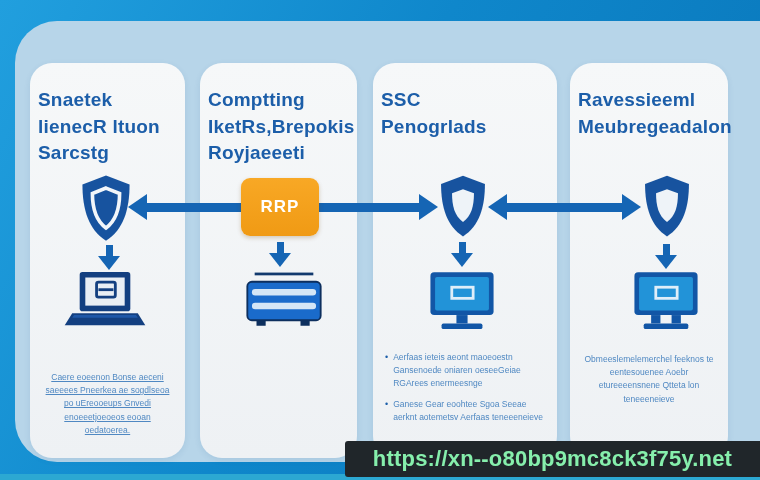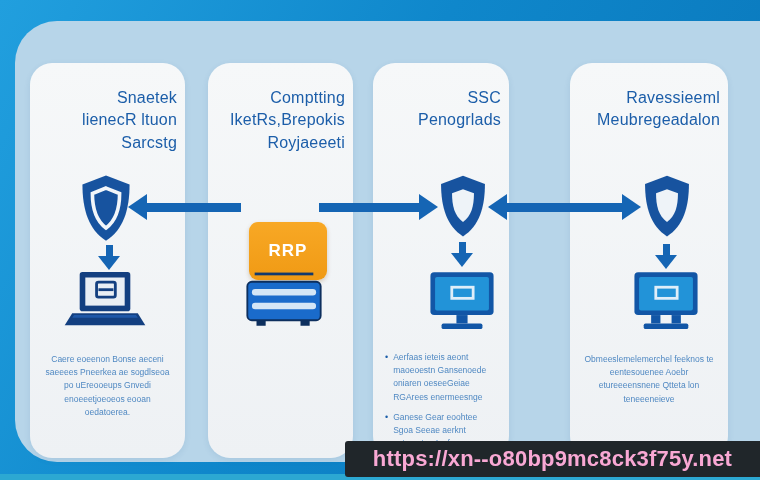--- a/index.html
+++ b/index.html
@@ -19,27 +19,27 @@
     background:#b7d5e9;
     border-radius:42px 0 0 42px;
   }
   .card {
     position:absolute; top:42px; height:395px;
     background:linear-gradient(#f6f8f9,#eef1f4);
     border-radius:22px;
     box-shadow:0 2px 6px rgba(30,80,140,.10);
   }
   .card1 { left:30px;  width:155px; }
-  .card2 { left:200px; width:145px;margin-left:8px; }
-  .card3 { left:373px; width:136px; }
+  .card2 { left:200px; width:157px; }
+  .card3 { left:373px; width:184px; }
   .card4 { left:570px; width:158px; }
 
   .card-title {
     position:absolute; top:24px; left:8px; right:8px;
-    text-align:right; font-weight:normal; font-size:16px; line-height:1.4;
+    text-align:left; font-weight:bold; font-size:19px; line-height:1.4;
     color:#1c5ea9; white-space:pre-line; letter-spacing:.2px;
   }
   .card-body {
     position:absolute; left:12px; right:12px;
     font-size:8.5px; line-height:1.55; color:#4f88c2; text-align:center;
   }
   .card-body p + p { margin-top:7px; }
   .bullets { text-align:left; }
   .bullet-item { display:flex; gap:5px; margin-bottom:7px; }
   .bullet-dot { color:#1c5ea9; font-size:9px; line-height:1.4; }
@@ -64,36 +64,36 @@
     background:linear-gradient(#f8a825,#f09a14); border-radius:9px;
     display:flex; align-items:center; justify-content:center;
     color:#fff; font-weight:bold; font-size:17px; letter-spacing:1px;
     box-shadow:0 2px 4px rgba(120,70,0,.25);
   }
 
   .url-bar {
     position:absolute; left:345px; top:441px; width:415px; height:36px;
     background:#20262a; z-index:5; border-radius:3px 0 0 3px;
     display:flex; align-items:center; justify-content:center;
-    color:#f9a8d4; font-weight:bold; font-size:22px; letter-spacing:.2px;
+    color:#86efac; font-weight:bold; font-size:22px; letter-spacing:.2px;
   }
 </style>
 </head>
 <body>
 
 <div class="stage">
   <div class="bottom-strip"></div>
 
   <div class="panel">
 
     <div class="card card1" style="left:15px;">
       <div class="card-title">Snaetek
 lienecR ltuon
 Sarcstg</div>
-      <div class="card-body" style="top:290px;">
+      <div class="card-body" style="top:308px;text-decoration:underline;">
         <p>Caere eoeenon Bonse aeceni saeeees Pneerkea ae sogdlseoa po uEreooeups Gnvedi enoeeetjoeoeos eooan oedatoerea.</p>
       </div>
     </div>
 
     <div class="card card2" style="left:185px;">
       <div class="card-title">Comptting
 IketRs,Brepokis
 Royjaeeeti</div>
       <div class="card-body" style="top:288px;">
       </div>
@@ -144,21 +144,21 @@
         <path d="M32 18 L45 23 C45 38 42 50 32 57 C22 50 19 38 19 23 Z" fill="#eef3f8"></path>
       </svg>
     </div>
     <div class="icon-wrap" style="left:625px; top:152px;">
       <svg width="54" height="66" viewBox="0 0 64 76">
         <path d="M32 2 L58 12 C58 40 51 62 32 74 C13 62 6 40 6 12 Z" fill="#17539f"></path>
         <path d="M32 18 L45 23 C45 38 42 50 32 57 C22 50 19 38 19 23 Z" fill="#eef3f8"></path>
       </svg>
     </div>
 
-    <div class="rrp-box" style="left:234px; top:157px;margin-top:44px;">
+    <div class="rrp-box" style="left:226px; top:157px;">
       <span>RRP</span>
     </div>
 
     <div class="down-arrow" style="left:83px; top:224px;">
       <div class="stem"></div>
         <div class="tip"></div>
     </div>
     <div class="down-arrow" style="left:254px; top:221px;">
       <div class="stem"></div>
         <div class="tip"></div>

